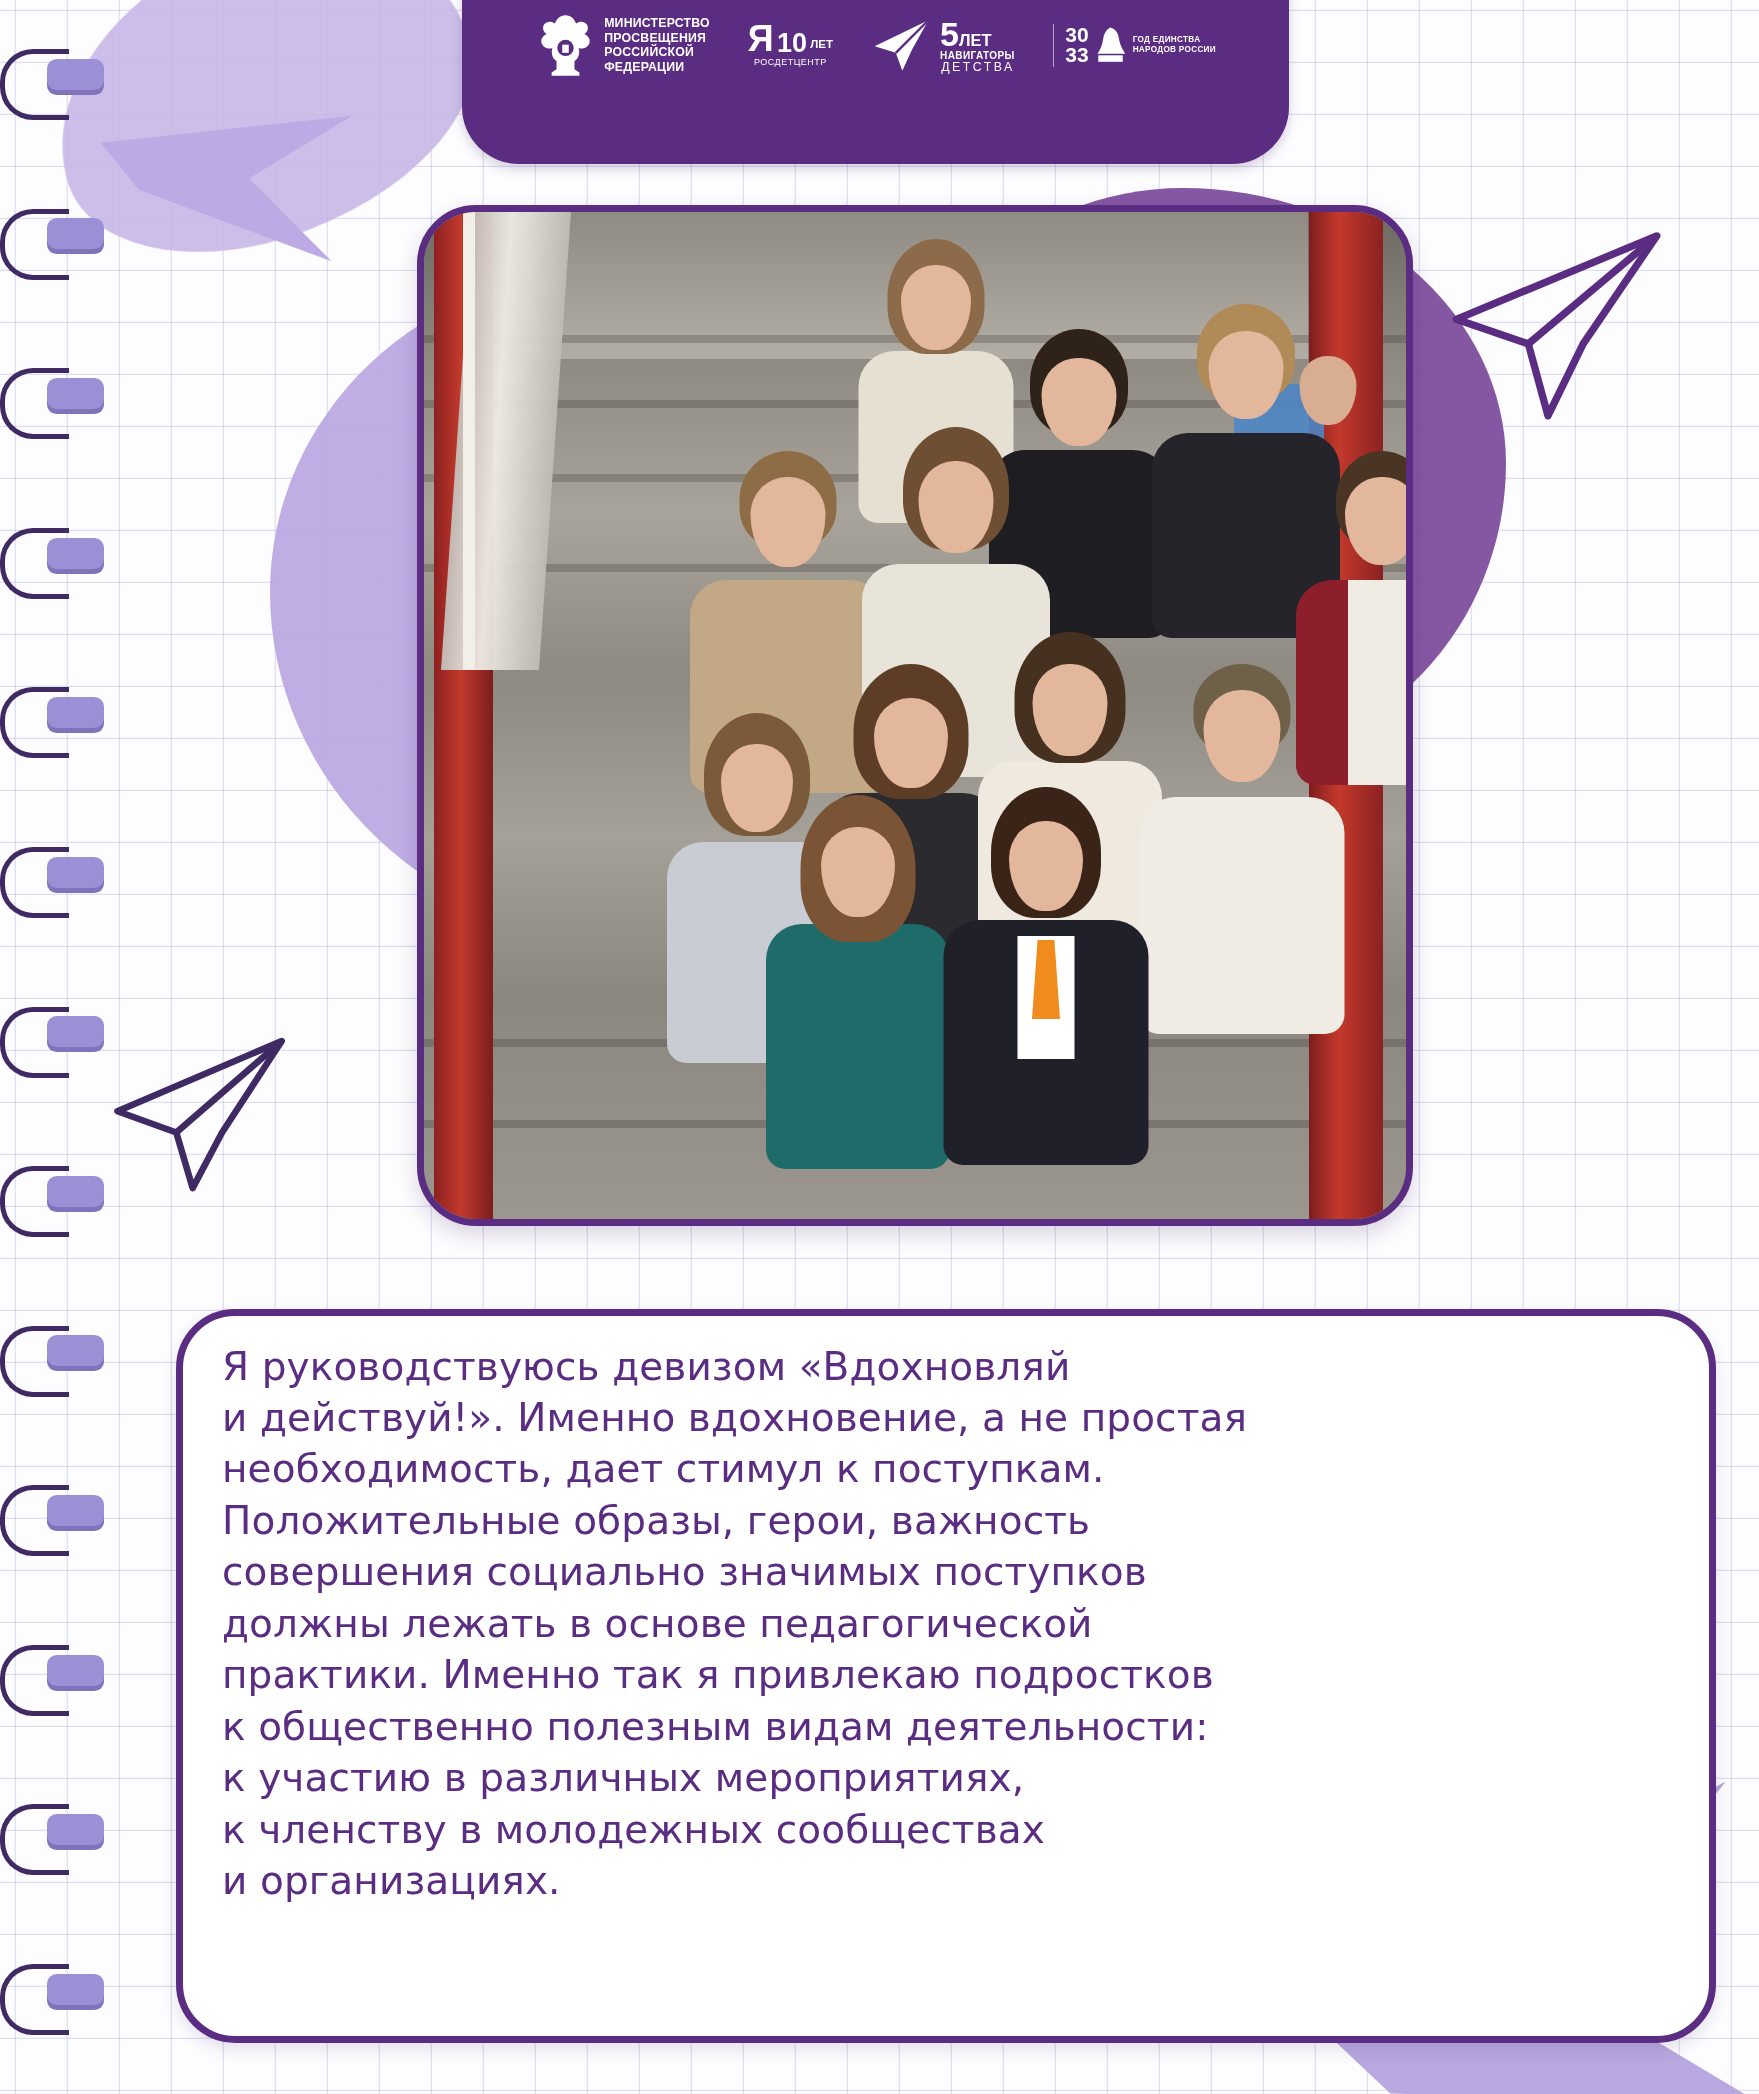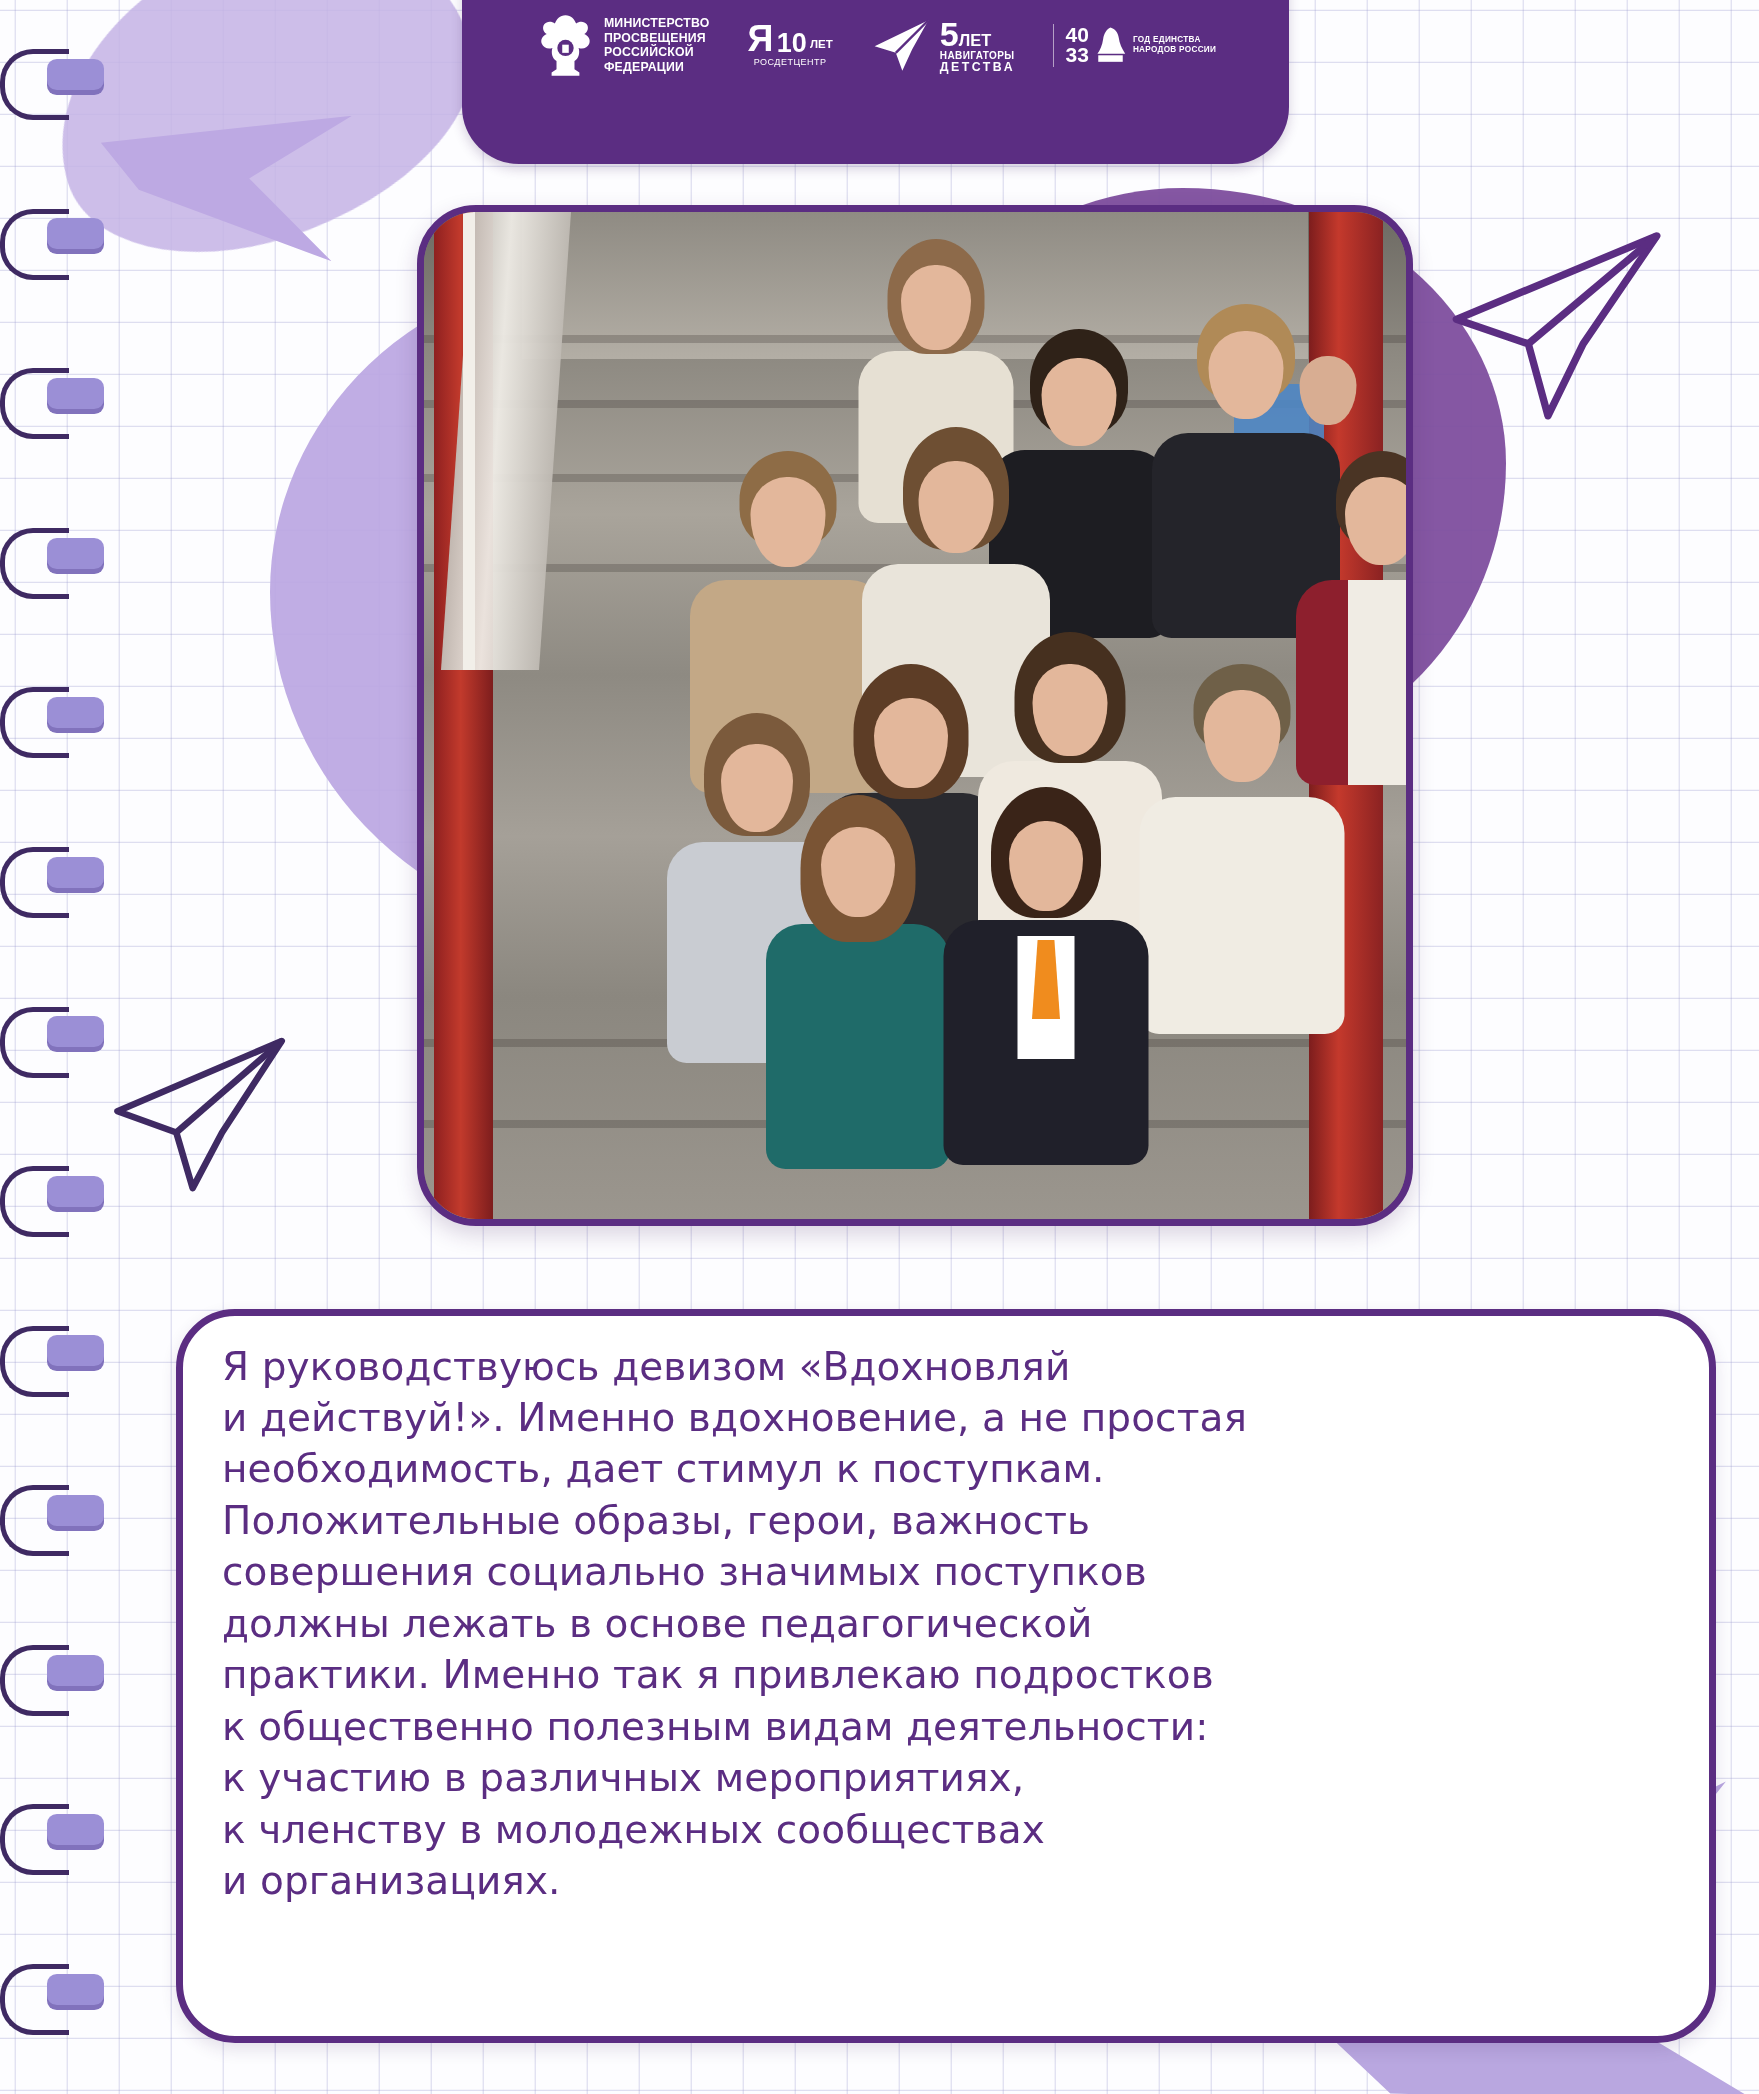--- a/index.html
+++ b/index.html
@@ -150,21 +150,21 @@
   .rdc-a { font-size: 36px; line-height: 0.9; }
   .rdc-10 { font-size: 27px; line-height: 0.9; }
   .rdc-let { font-size: 11.5px; line-height: 1; padding-bottom: 4.9px; }
   .rdc-sub { font-size: 9px; letter-spacing: 0.5px; }
 
   .logo-nav { display: flex; align-items: flex-end; gap: 8px; }
   .nav-years { display:flex; flex-direction: column; line-height: 1; }
   .nav-5 { font-size: 34px; font-weight: bold; }
   .nav-5 span { font-size: 16.4px; }
   .nav-sub1 { font-size: 10px; font-weight: bold; letter-spacing: 0.4px; }
-  .nav-sub2 { font-size: 12.3px; font-weight: bold; letter-spacing: 2.5px; text-align: right; }
+  .nav-sub2 { font-size: 12.3px; font-weight: normal; letter-spacing: 2.5px; text-align: right; }
 
   .logo-year {
     display: flex; align-items: center; gap: 6.5px;
     border-left: 1.6px solid rgba(255,255,255,0.55);
     padding-left: 11.5px;
   }
   .yy { display: flex; flex-direction: column; line-height: .96; font-size: 21px; font-weight: bold; }
   .year-txt { font-size: 8.2px; line-height: 1.2; font-weight: bold; letter-spacing: 0.3px; white-space: pre-line; }
 
   
@@ -342,21 +342,21 @@
         <div class="nav-5">
           <span style="font-size:34px">5</span><span>ЛЕТ</span>
         </div>
         <div class="nav-sub1">НАВИГАТОРЫ</div>
         <div class="nav-sub2">ДЕТСТВА</div>
       </div>
     </div>
 
     <div class="logo logo-year">
       <div class="yy">
-        <span>40</span>
+        <span>30</span>
         <span>33</span>
       </div>
       <svg width="31" height="43" viewBox="0 0 38 52">
         <path d="M19 4 c-5 2 -8 8 -9 14 c-1 8 -4 14 -7 18 l34 0 c-4 -6 -7 -12 -8 -20 c-1 -6 -4 -10 -10 -12 z" fill="#ffffff"></path>
         <rect x="4" y="38" width="30" height="8" fill="#ffffff"></rect>
       </svg>
       <div class="year-txt">ГОД ЕДИНСТВА
 НАРОДОВ РОССИИ</div>
     </div>
 

